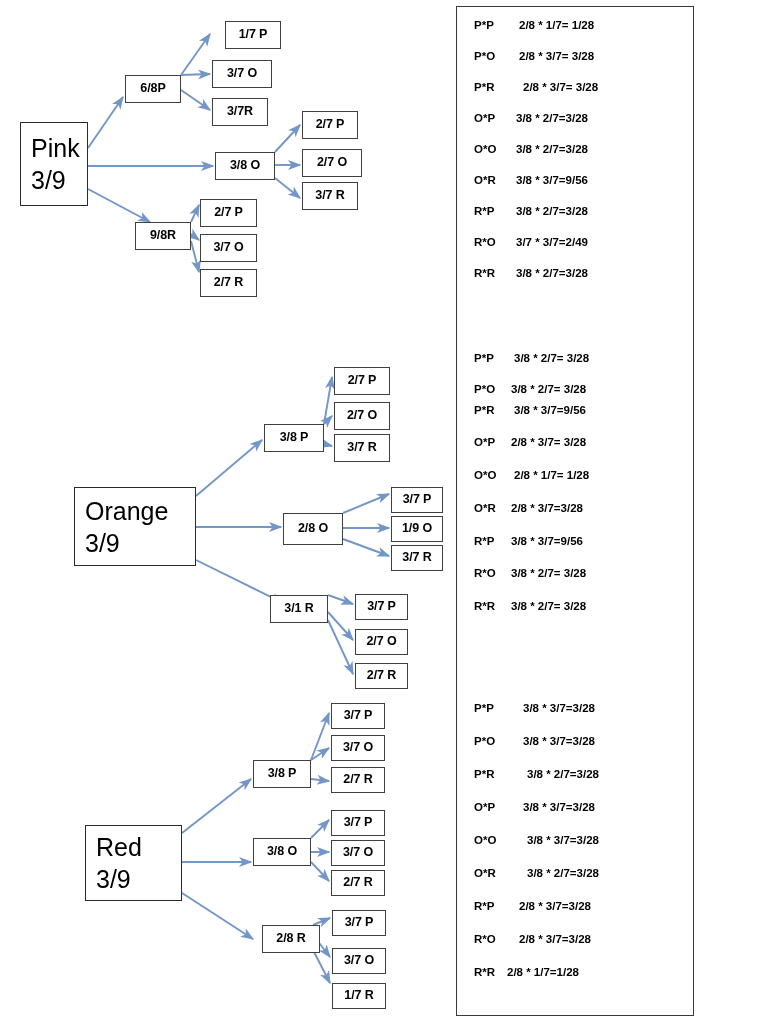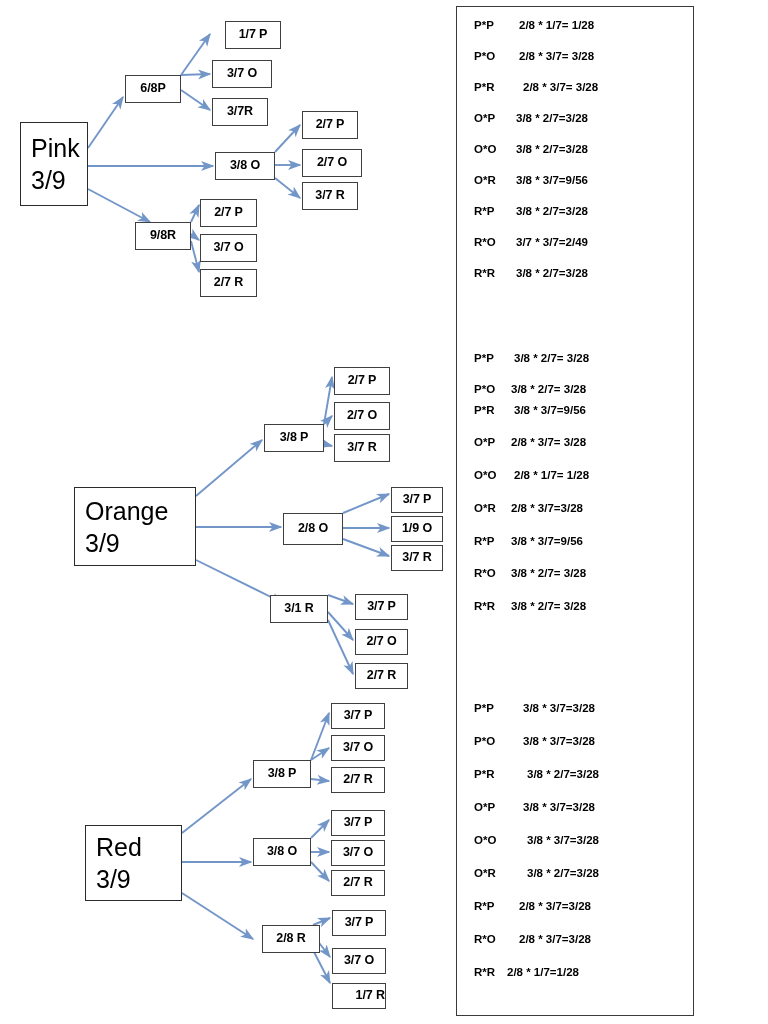--- a/index.html
+++ b/index.html
@@ -249,21 +249,21 @@
       </div>
       <div class="node" style="left: 331px; top: 870px; width: 54px; height: 26px;">
         <span>2/7 R</span>
       </div>
       <div class="node" style="left: 332px; top: 910px; width: 54px; height: 26px;">
         <span>3/7 P</span>
       </div>
       <div class="node" style="left: 332px; top: 948px; width: 54px; height: 26px;">
         <span>3/7 O</span>
       </div>
-      <div class="node" style="left: 332px; top: 983px; width: 54px; height: 26px; justify-content: flex-end;">
+      <div class="node" style="left: 332px; top: 983px; width: 54px; height: 26px;">
         <span>1/7 R</span>
       </div>
     </div>
   <div class="panel">
     <div id="calcs">
         <div class="calc-group" style="top: 12px;">
           <div class="calc-row" style="top: 0px;">
             <span class="lhs">P*P</span>
             <span class="rhs" style="left: 62px;">2/8 * 1/7= 1/28</span>
           </div>

